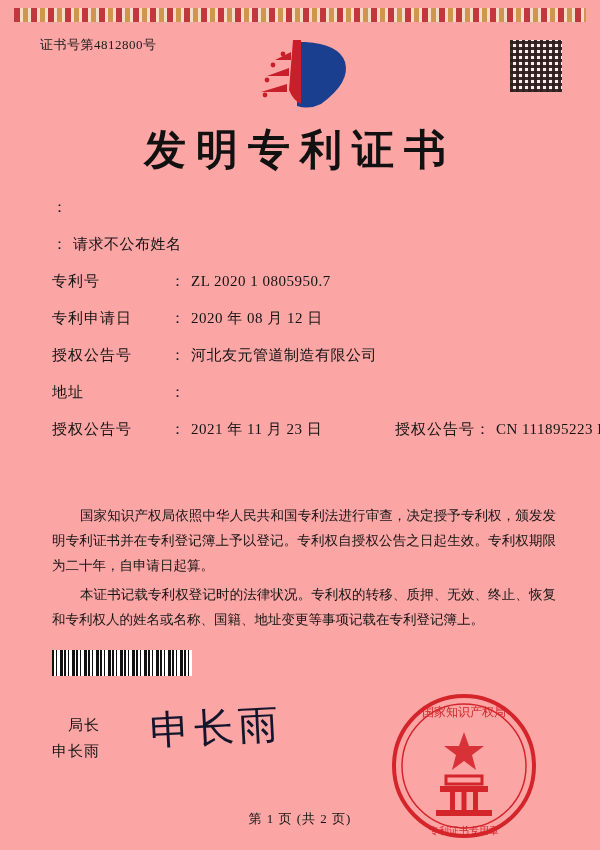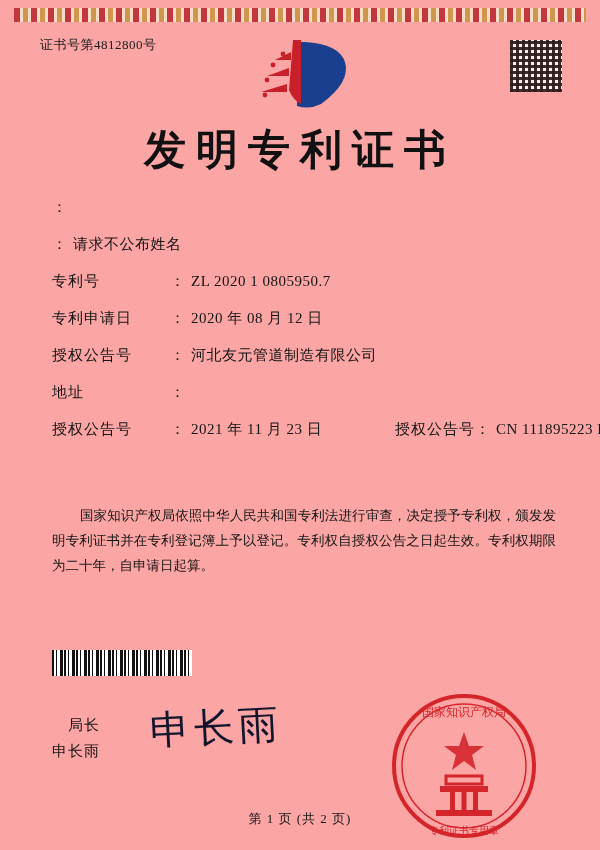--- a/index.html
+++ b/index.html
@@ -255,20 +255,21 @@
       <span class="field-value">2021 年 11 月 23 日</span>
       <span class="second-label">授权公告号</span>
       <span class="field-colon">：</span>
       <span class="field-value">CN 111895223 B</span>
     </div>
 
   </div>
 
   <div class="paragraphs">
     <p>国家知识产权局依照中华人民共和国专利法进行审查，决定授予专利权，颁发发明专利证书并在专利登记簿上予以登记。专利权自授权公告之日起生效。专利权期限为二十年，自申请日起算。</p>
+    <p>本证书记载专利权登记时的法律状况。专利权的转移、质押、无效、终止、恢复和专利权人的姓名或名称、国籍、地址变更等事项记载在专利登记簿上。</p>
   </div>
 
   <div class="barcode"></div>
 
   <div class="sign-block">
     <div>局长</div>
     <div>申长雨</div>
   </div>
 
   <div class="signature">申长雨</div>

